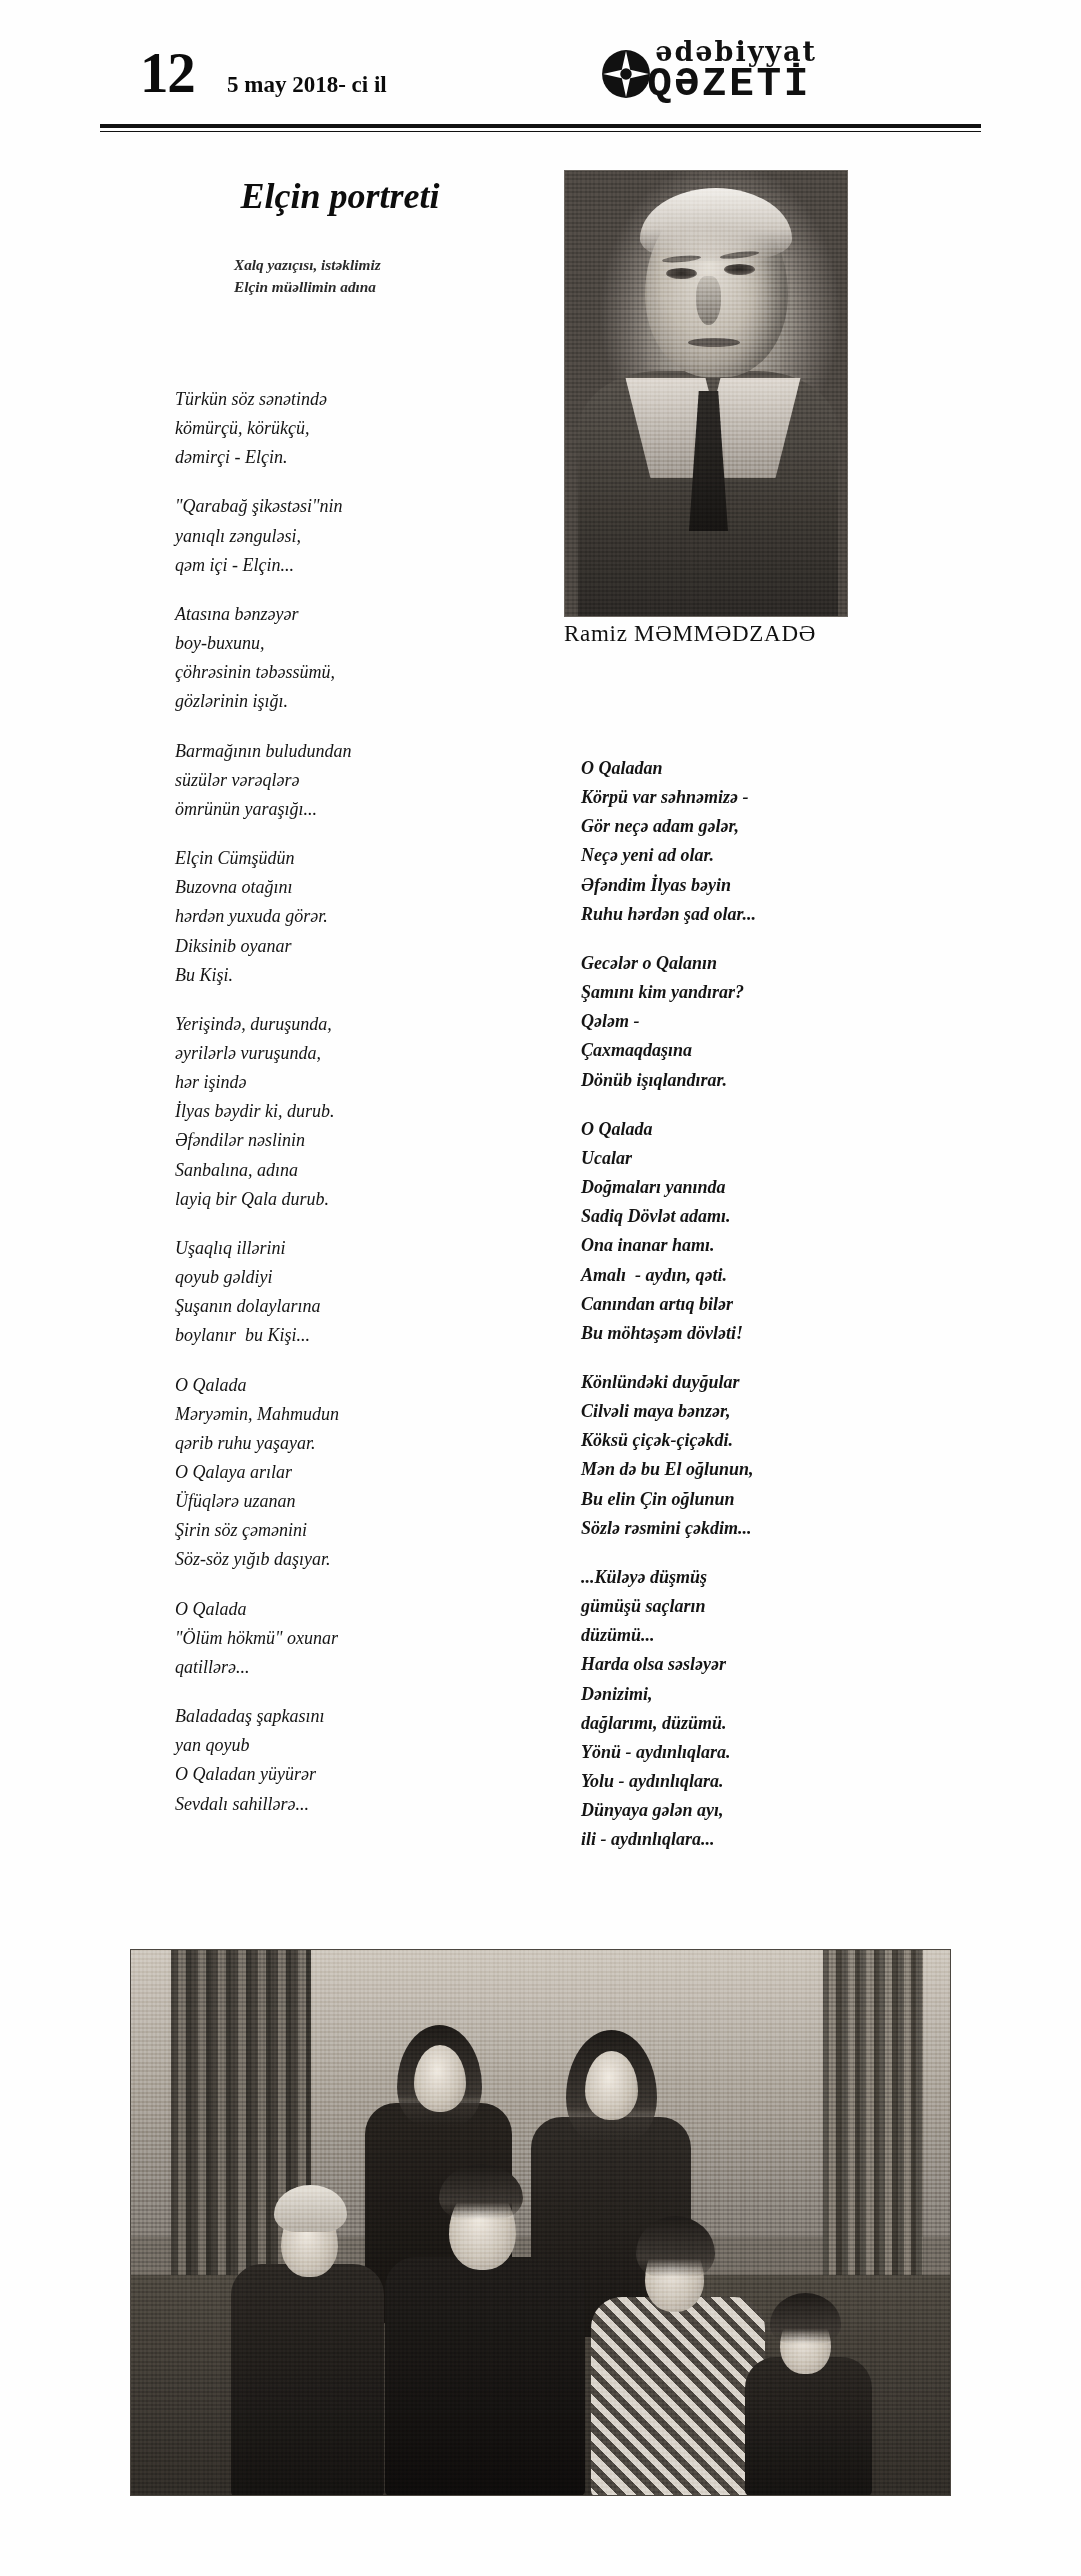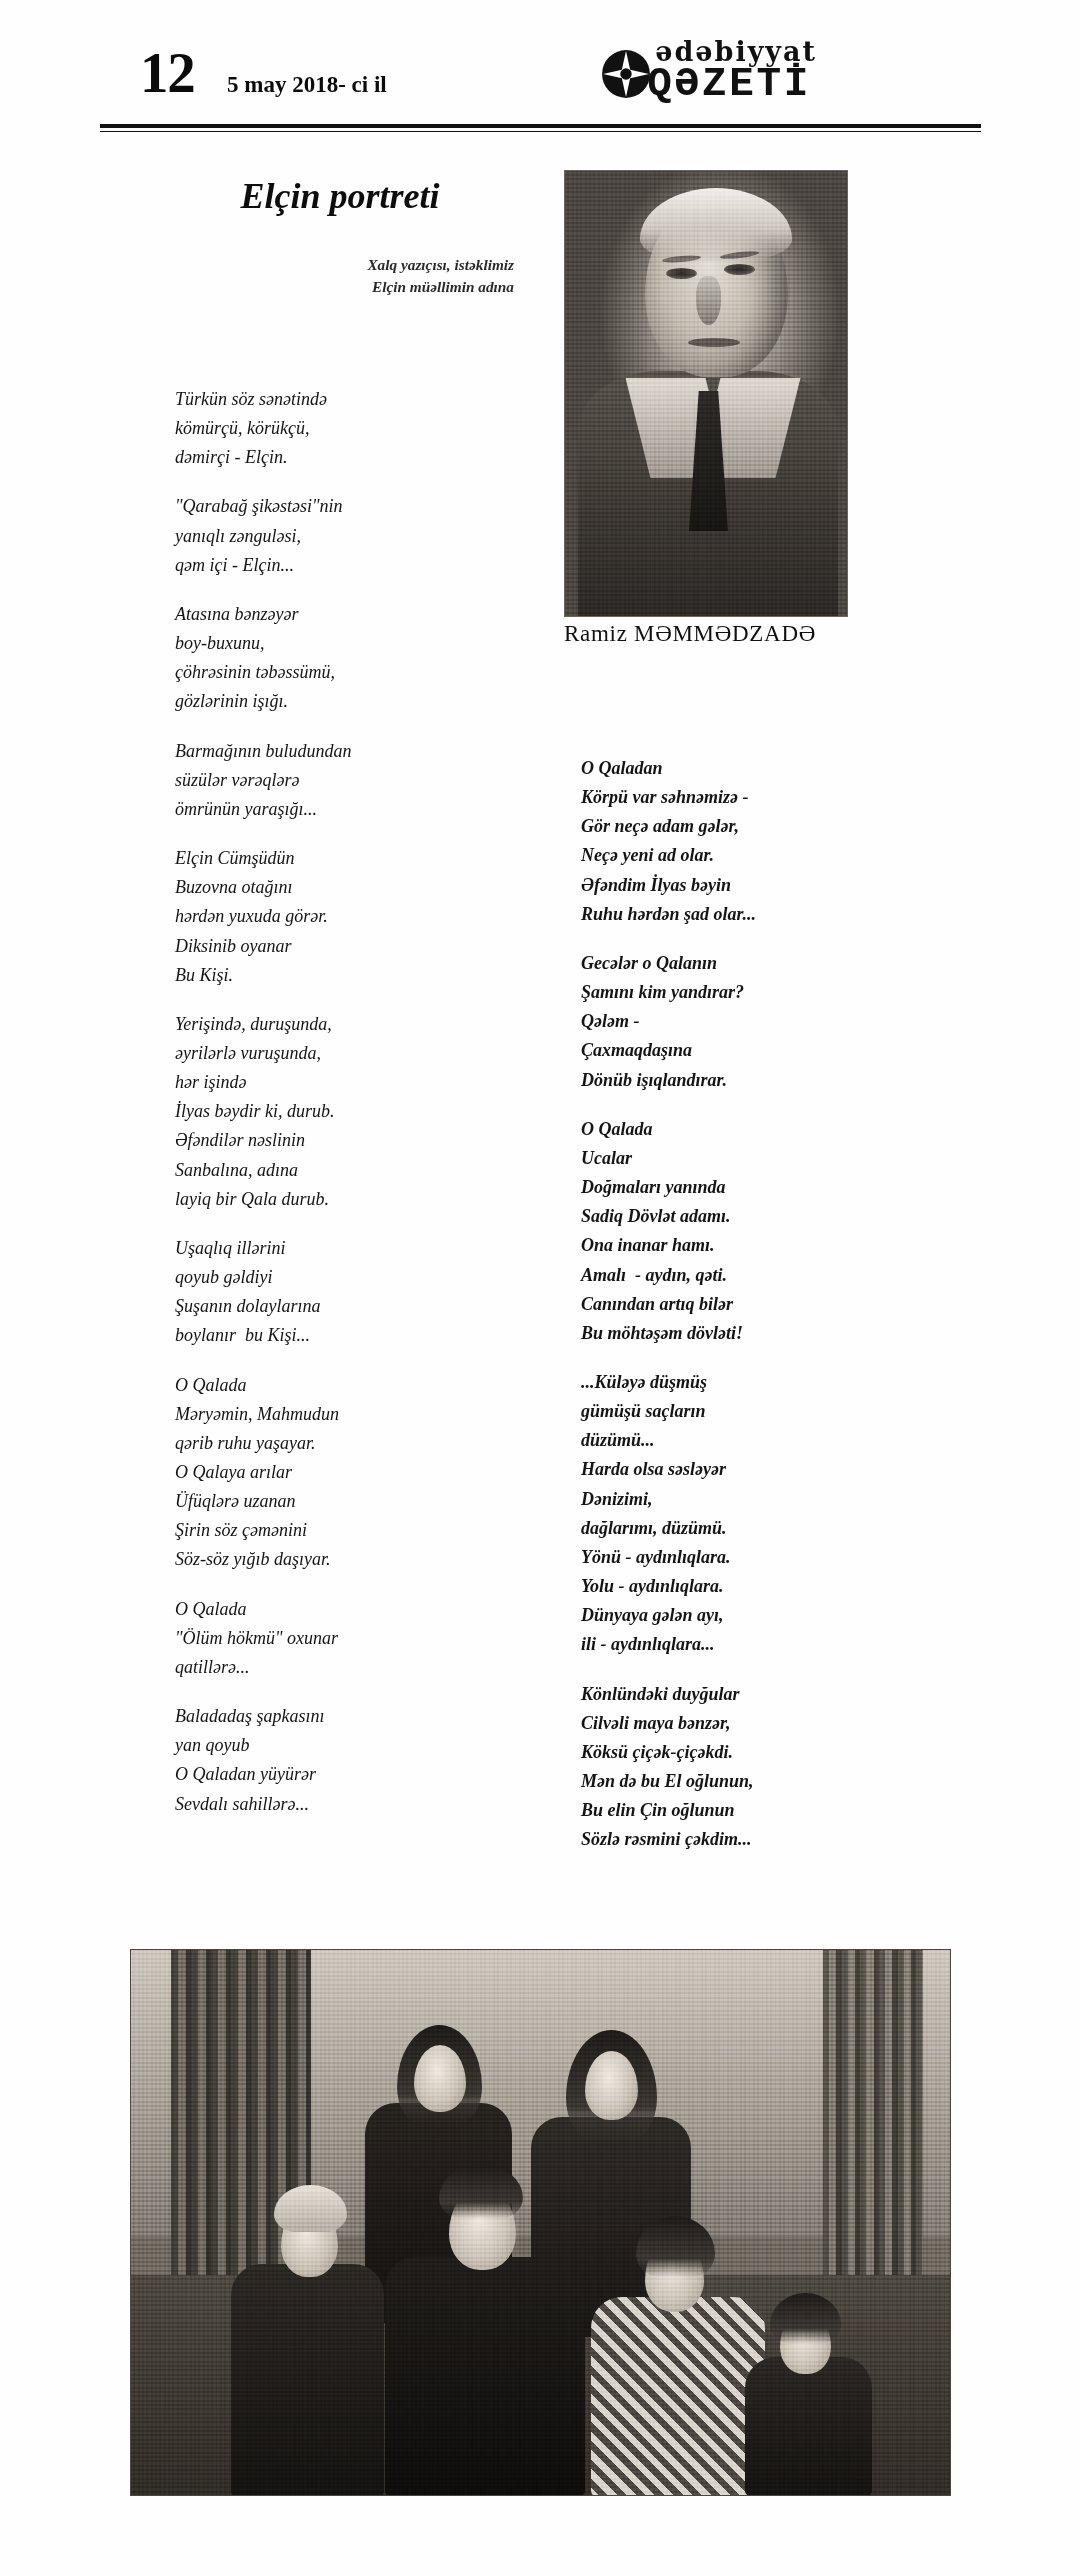--- a/index.html
+++ b/index.html
@@ -108,21 +108,21 @@
     font-style: italic;
     font-weight: bold;
     font-size: 36px;
     color: #0d0d0d;
   }
   .dedication {
     position: absolute;
     left: 234px;
     top: 254px;
     width: 280px;
-    text-align: right;
+    text-align: left;
     font-family: "Liberation Serif", serif;
     font-style: italic;
     font-weight: bold;
     font-size: 15.3px;
     line-height: 1.45;
     color: #2a2a2a;
     filter: blur(0.1px);
   }
 
   
@@ -454,39 +454,39 @@
         <div>O Qalada</div>
         <div>Ucalar</div>
         <div>Doğmaları yanında</div>
         <div>Sadiq Dövlət adamı.</div>
         <div>Ona inanar hamı.</div>
         <div>Amalı  - aydın, qəti.</div>
         <div>Canından artıq bilər</div>
         <div>Bu möhtəşəm dövləti!</div>
       </div>
       <div class="stanza">
+        <div>Könlündəki duyğular</div>
+        <div>Cilvəli maya bənzər,</div>
+        <div>Köksü çiçək-çiçəkdi.</div>
+        <div>Mən də bu El oğlunun,</div>
+        <div>Bu elin Çin oğlunun</div>
+        <div>Sözlə rəsmini çəkdim...</div>
+      </div>
+      <div class="stanza">
         <div>...Küləyə düşmüş</div>
         <div>gümüşü saçların</div>
         <div>düzümü...</div>
         <div>Harda olsa səsləyər</div>
         <div>Dənizimi,</div>
         <div>dağlarımı, düzümü.</div>
         <div>Yönü - aydınlıqlara.</div>
         <div>Yolu - aydınlıqlara.</div>
         <div>Dünyaya gələn ayı,</div>
         <div>ili - aydınlıqlara...</div>
       </div>
-      <div class="stanza">
-        <div>Könlündəki duyğular</div>
-        <div>Cilvəli maya bənzər,</div>
-        <div>Köksü çiçək-çiçəkdi.</div>
-        <div>Mən də bu El oğlunun,</div>
-        <div>Bu elin Çin oğlunun</div>
-        <div>Sözlə rəsmini çəkdim...</div>
-      </div>
     </div>
 
   <div class="family-wrap">
     <div class="family">
       <div class="f-wall"></div>
       <div class="f-curtain"></div>
       <div class="f-curtain2"></div>
       <div class="f-floor"></div>
 
       <div class="person">

